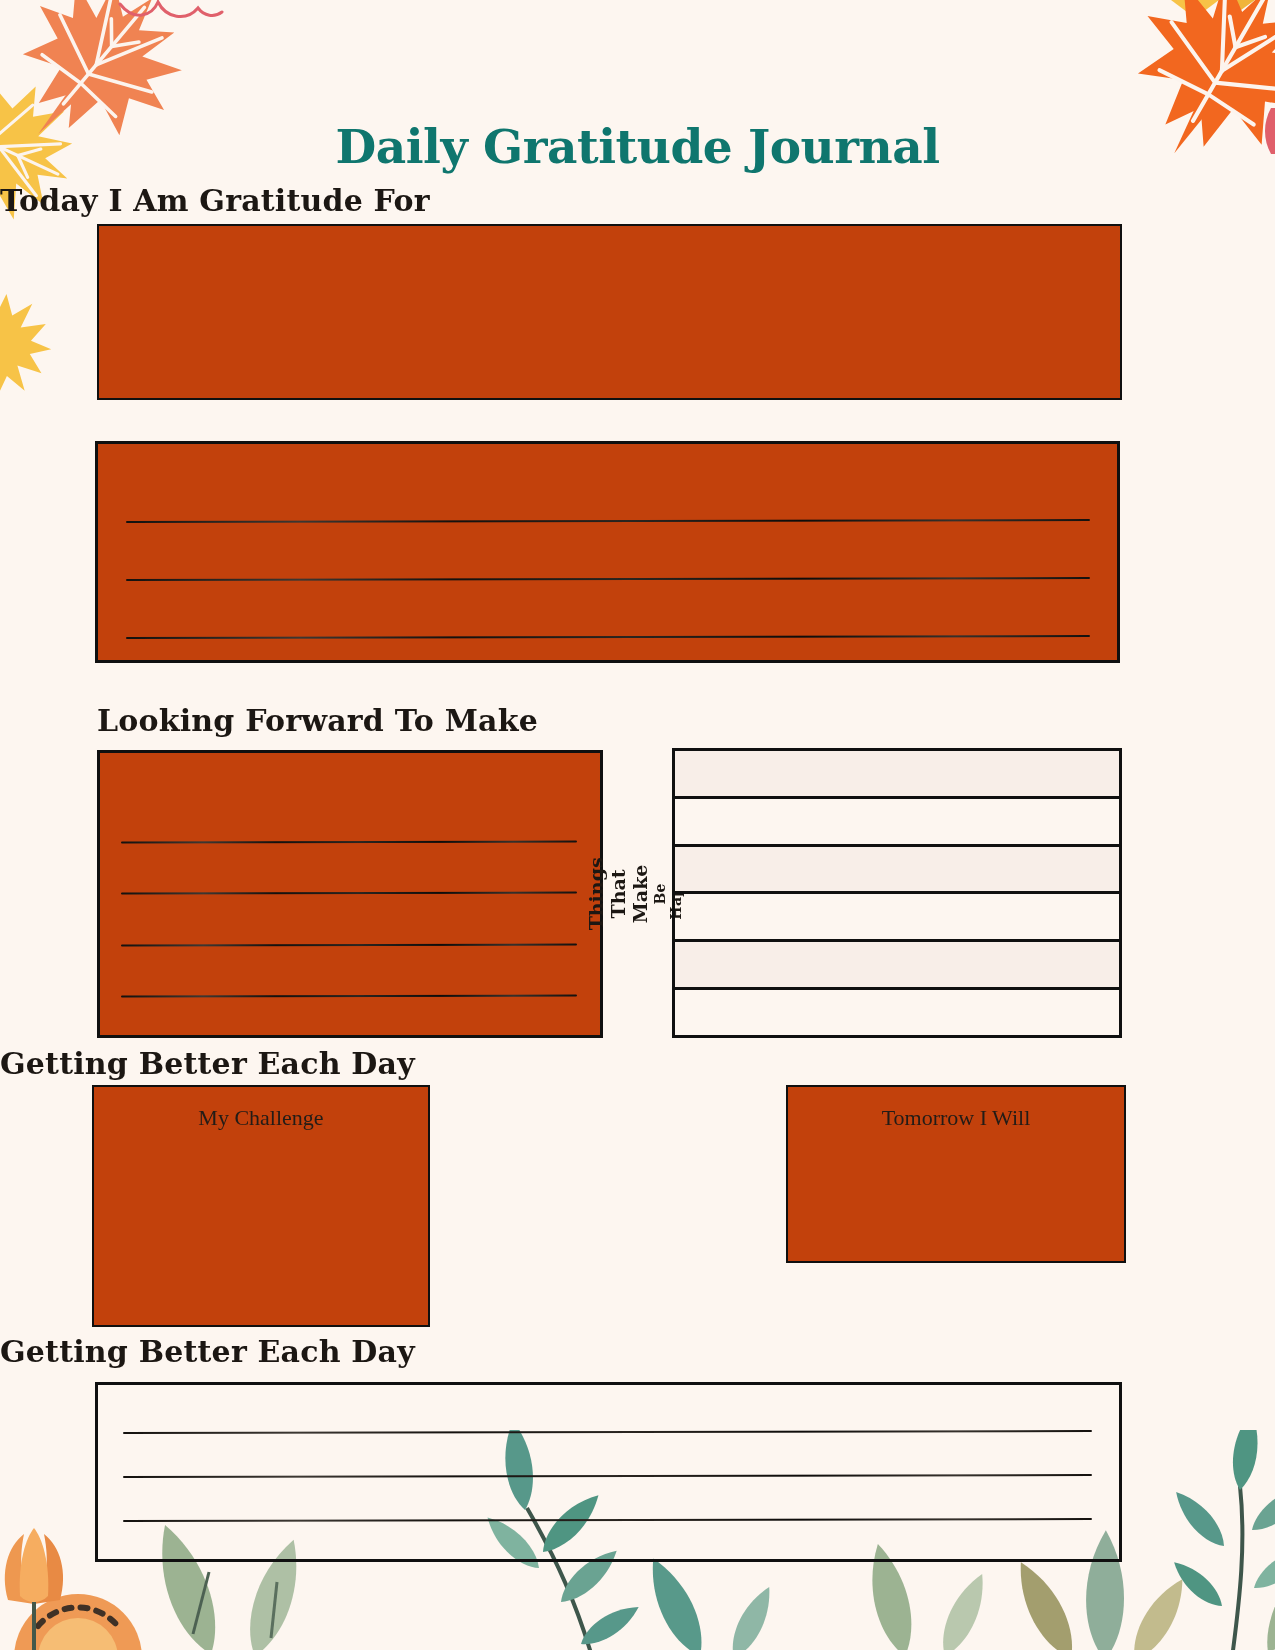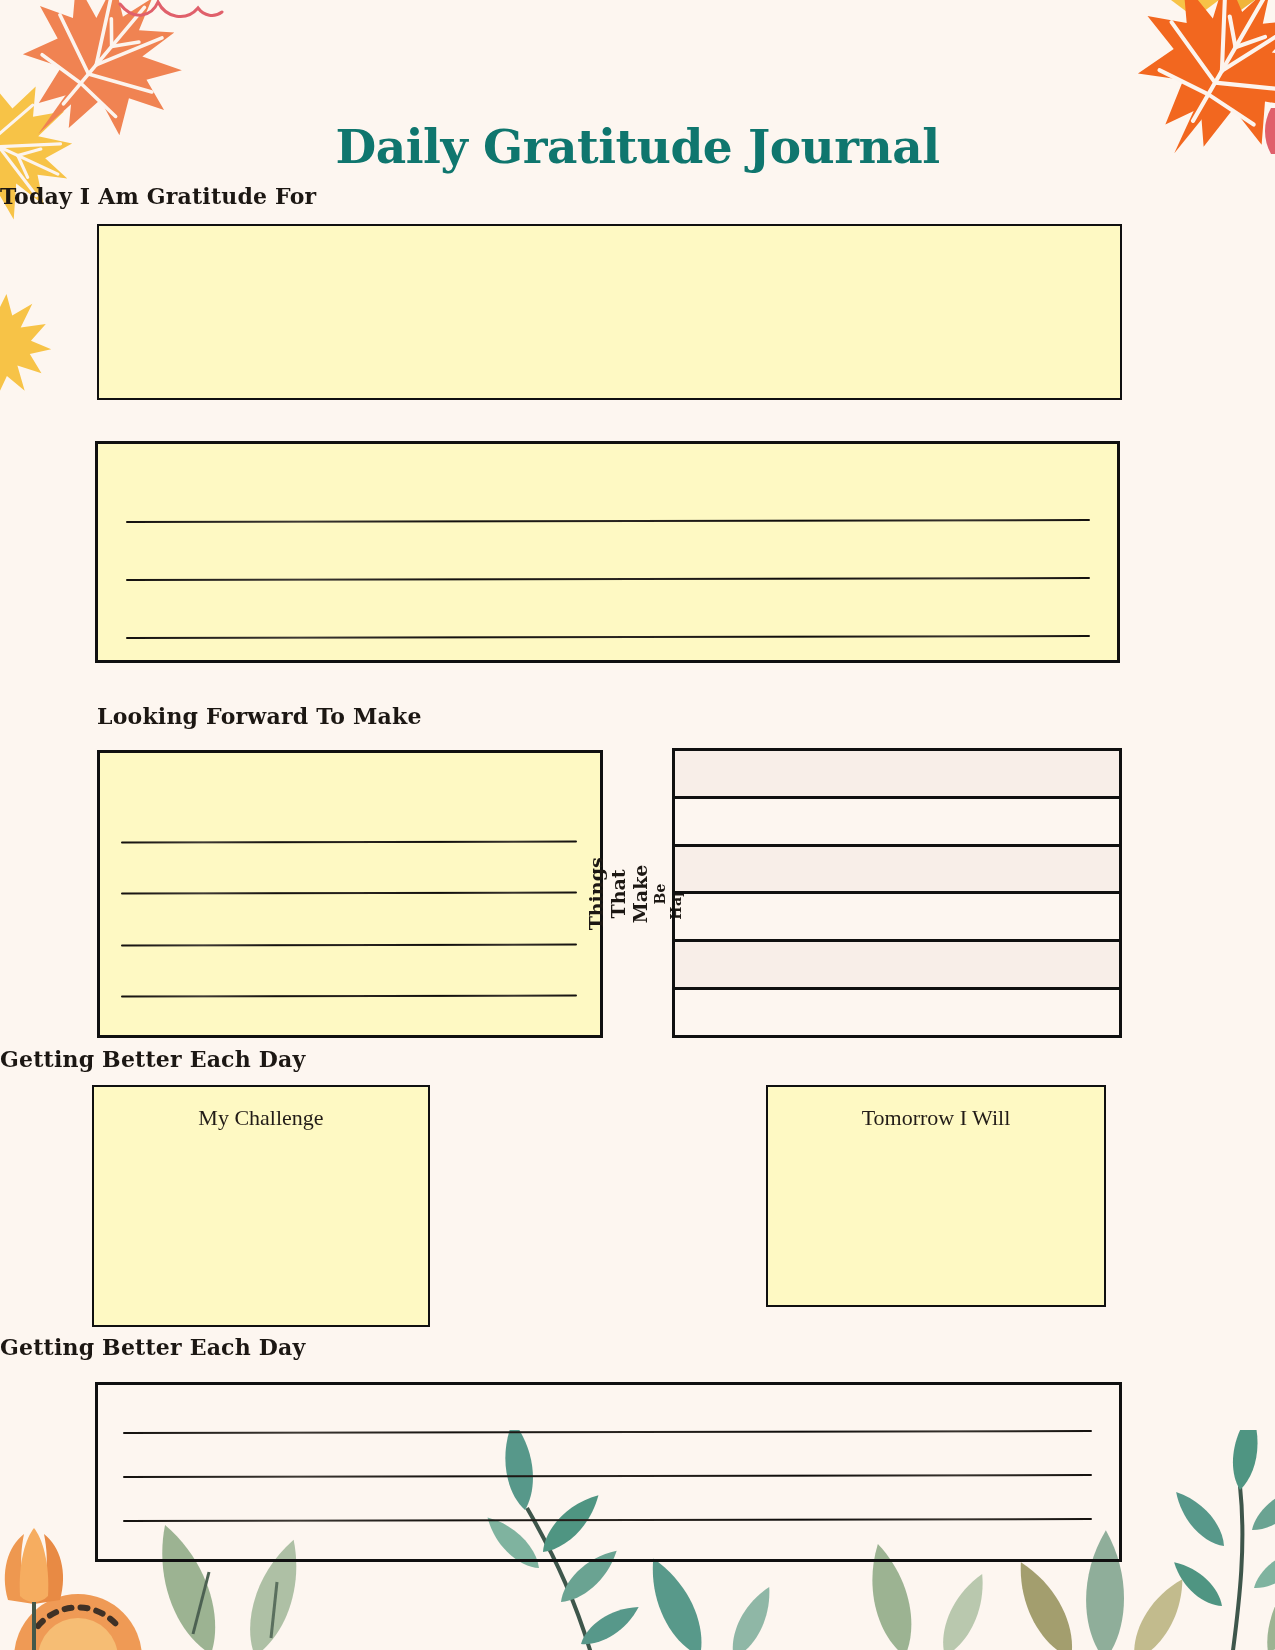--- a/index.html
+++ b/index.html
@@ -8,32 +8,32 @@
     position:relative; width:1275px; height:1650px; margin:0 auto;
     background:#fdf6f0; overflow:hidden;
     font-family:"DejaVu Serif","Liberation Serif",serif; color:#1c1713;
   }
   .decor{position:absolute; z-index:1;}
   .decor-top-left{left:0; top:0; width:350px; height:420px;}
   .decor-top-right{left:1075px; top:0; width:200px; height:240px;}
   .decor-bottom{left:0; top:1430px; width:1275px; height:220px;}
   .heading{
     position:absolute; z-index:2; left:0; width:100%；
-    text-align:center; font-weight:bold; font-size:22px;
+    text-align:center; font-weight:bold; font-size:30px;
     letter-spacing:0.2px; white-space:pre-wrap; color:#1c1713;
   }
   .heading{left:0;width:100%;}
   #page-title{
     position:absolute; z-index:2; left:0; top:88px; width:100%;
     text-align:center; font-size:47px; font-weight:bold; letter-spacing:-0.5px;
     color:#0f766e;
   }
   .box{
     position:absolute; z-index:2; box-sizing:border-box;
-    border:3px solid #101010; background:#fef9c3;
+    border:3px solid #101010; background:#c2410c;
   }
   .box.light{background:transparent;}
   .lines{
     position:absolute; display:flex; flex-direction:column;
     justify-content:space-between;
   }
   .write-line{
     height:2px; border-radius:2px; transform:rotate(-0.12deg);
     background:linear-gradient(90deg,#14110e 0%,#3c3732 18%,#14110e 34%,#2a2520 52%,#0e0c0a 70%,#35302b 86%,#14110e 100%);
   }
@@ -200,21 +200,21 @@
       <div class="happy-row"></div>
       <div class="happy-row"></div>
       <div class="happy-row"></div>
     </div>
 
   <div class="heading" style="top:1046px;">Getting Better Each Day</div>
 
   <div class="box" style="left:92px; top:1085px; width:338px; height:242px; border-width:2px;">
     <span class="panel-label">My Challenge</span>
   </div>
-  <div class="box" style="left:766px; top:1085px; width:340px; height:222px; border-width:2px;">
+  <div class="box" style="left:786px; top:1085px; width:340px; height:178px; border-width:2px;">
     <span class="panel-label">Tomorrow I Will</span>
   </div>
 
   <div class="heading" style="top:1334px;">Getting Better Each Day</div>
   <div class="box light" style="left:95px; top:1382px; width:1027px; height:180px;">
     <div class="lines" style="left:25px; right:27px; top:46px; bottom:38px;">
         <div class="write-line"></div>
         <div class="write-line"></div>
         <div class="write-line"></div>
       </div>

